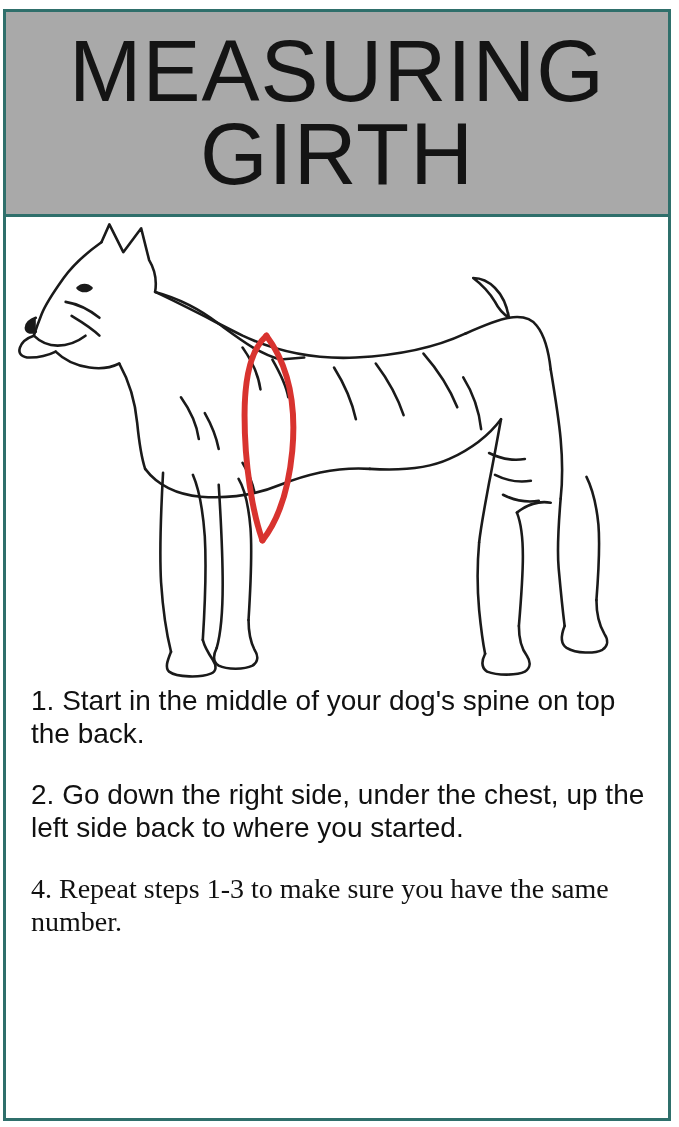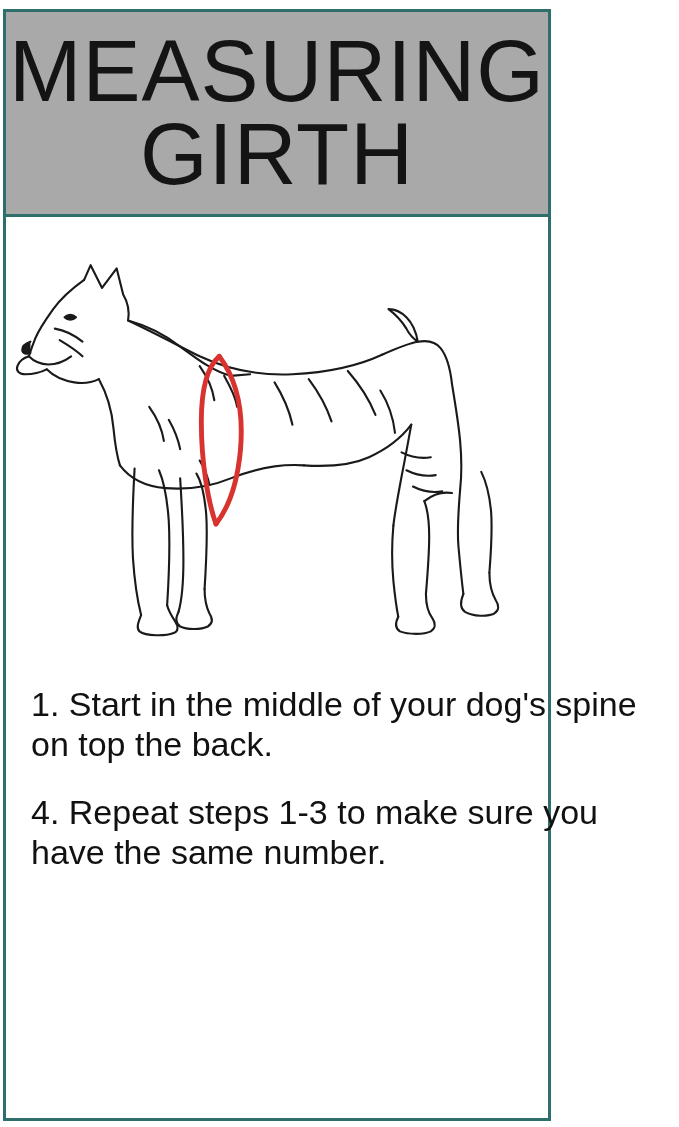--- a/index.html
+++ b/index.html
@@ -22,21 +22,21 @@
     height: 1127px;
     background: #ffffff;
     box-sizing: border-box;
   }
 
   
   #frame {
     position: absolute;
     left: 3px;
     top: 9px;
-    width: 548px;
+    width: 668px;
     height: 1112px;
     border: 3px solid #2f6f6b;
     box-sizing: border-box;
     background: #ffffff;
   }
 
   
   #title-banner {
     position: absolute;
     left: 0;
@@ -77,26 +77,26 @@
 
   
   #instructions {
     position: absolute;
     left: 25px;
     top: 672px;
     width: 622px;
   }
   .step {
     color: #111111;
-    font-size: 34px;
+    font-size: 28px;
     line-height: 1.18;
     margin-bottom: 28px;
     font-family: "Liberation Sans", sans-serif;
   }
-  .step:last-child { margin-bottom: 0; }
+  .step:last-child { margin-bottom: 0; font-family: Liberation Serif, serif; }
 </style>
 </head>
 <body>
 
 <div id="card">
   <div id="frame">
 
     <div id="title-banner">
       <div id="title-text">MEASURING
 GIRTH</div>
@@ -175,17 +175,18 @@
 
         <g fill="none" stroke="#d8332f" stroke-width="6" stroke-linecap="round">
           <path d="M262,118 C286,150 292,190 288,234 C284,276 272,306 258,324"></path>
           <path d="M262,118 C246,132 240,162 240,198 C240,248 248,296 258,324"></path>
         </g>
       </svg>
     </div>
 
     <div id="instructions">
       <div class="step">1. Start in the middle of your dog's spine on top the back.</div>
+      <div class="step">2. Go down the right side, under the chest, up the left side back to where you started.</div>
       <div class="step">4. Repeat steps 1-3 to make sure you have the same number.</div>
     </div>
 
   </div>
 </div>
 
 </body></html>

